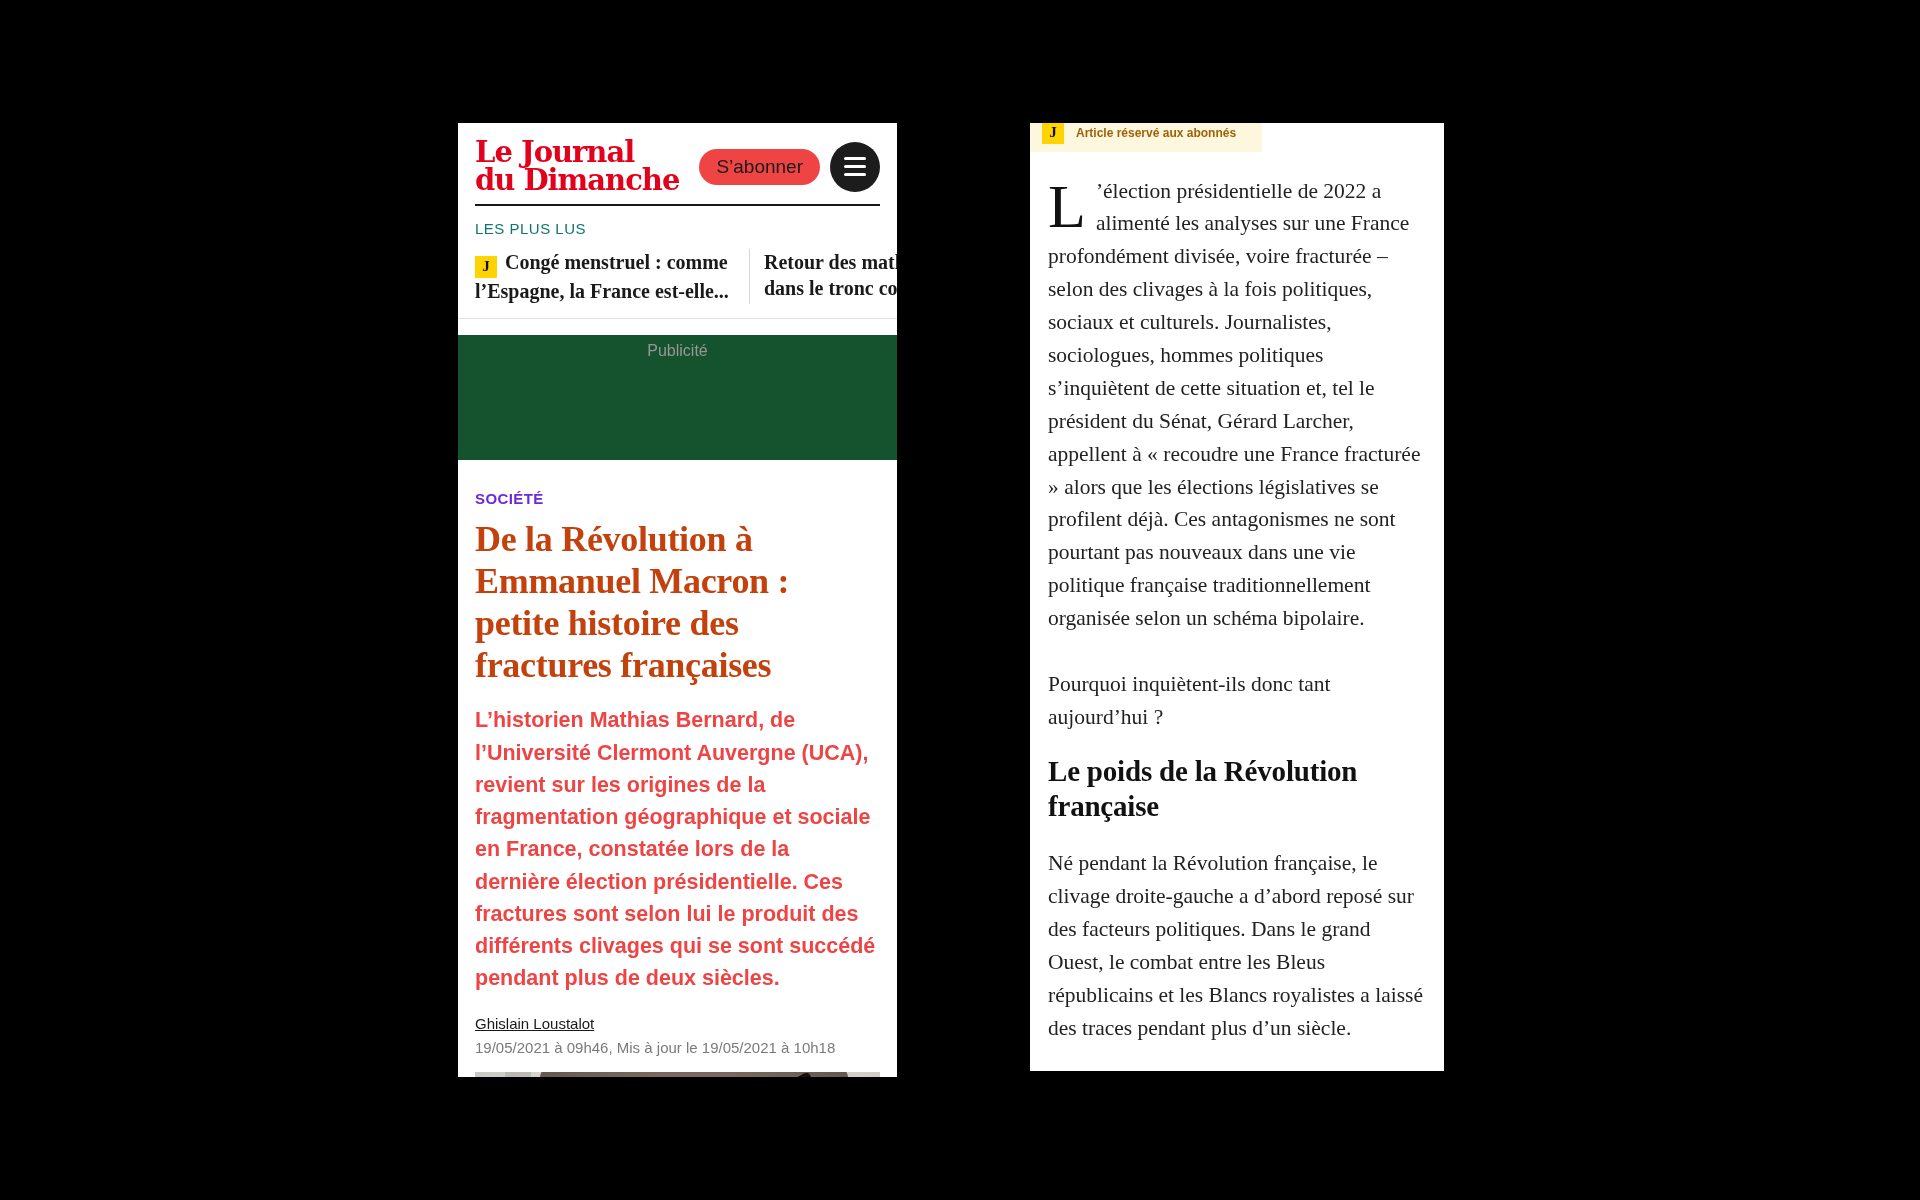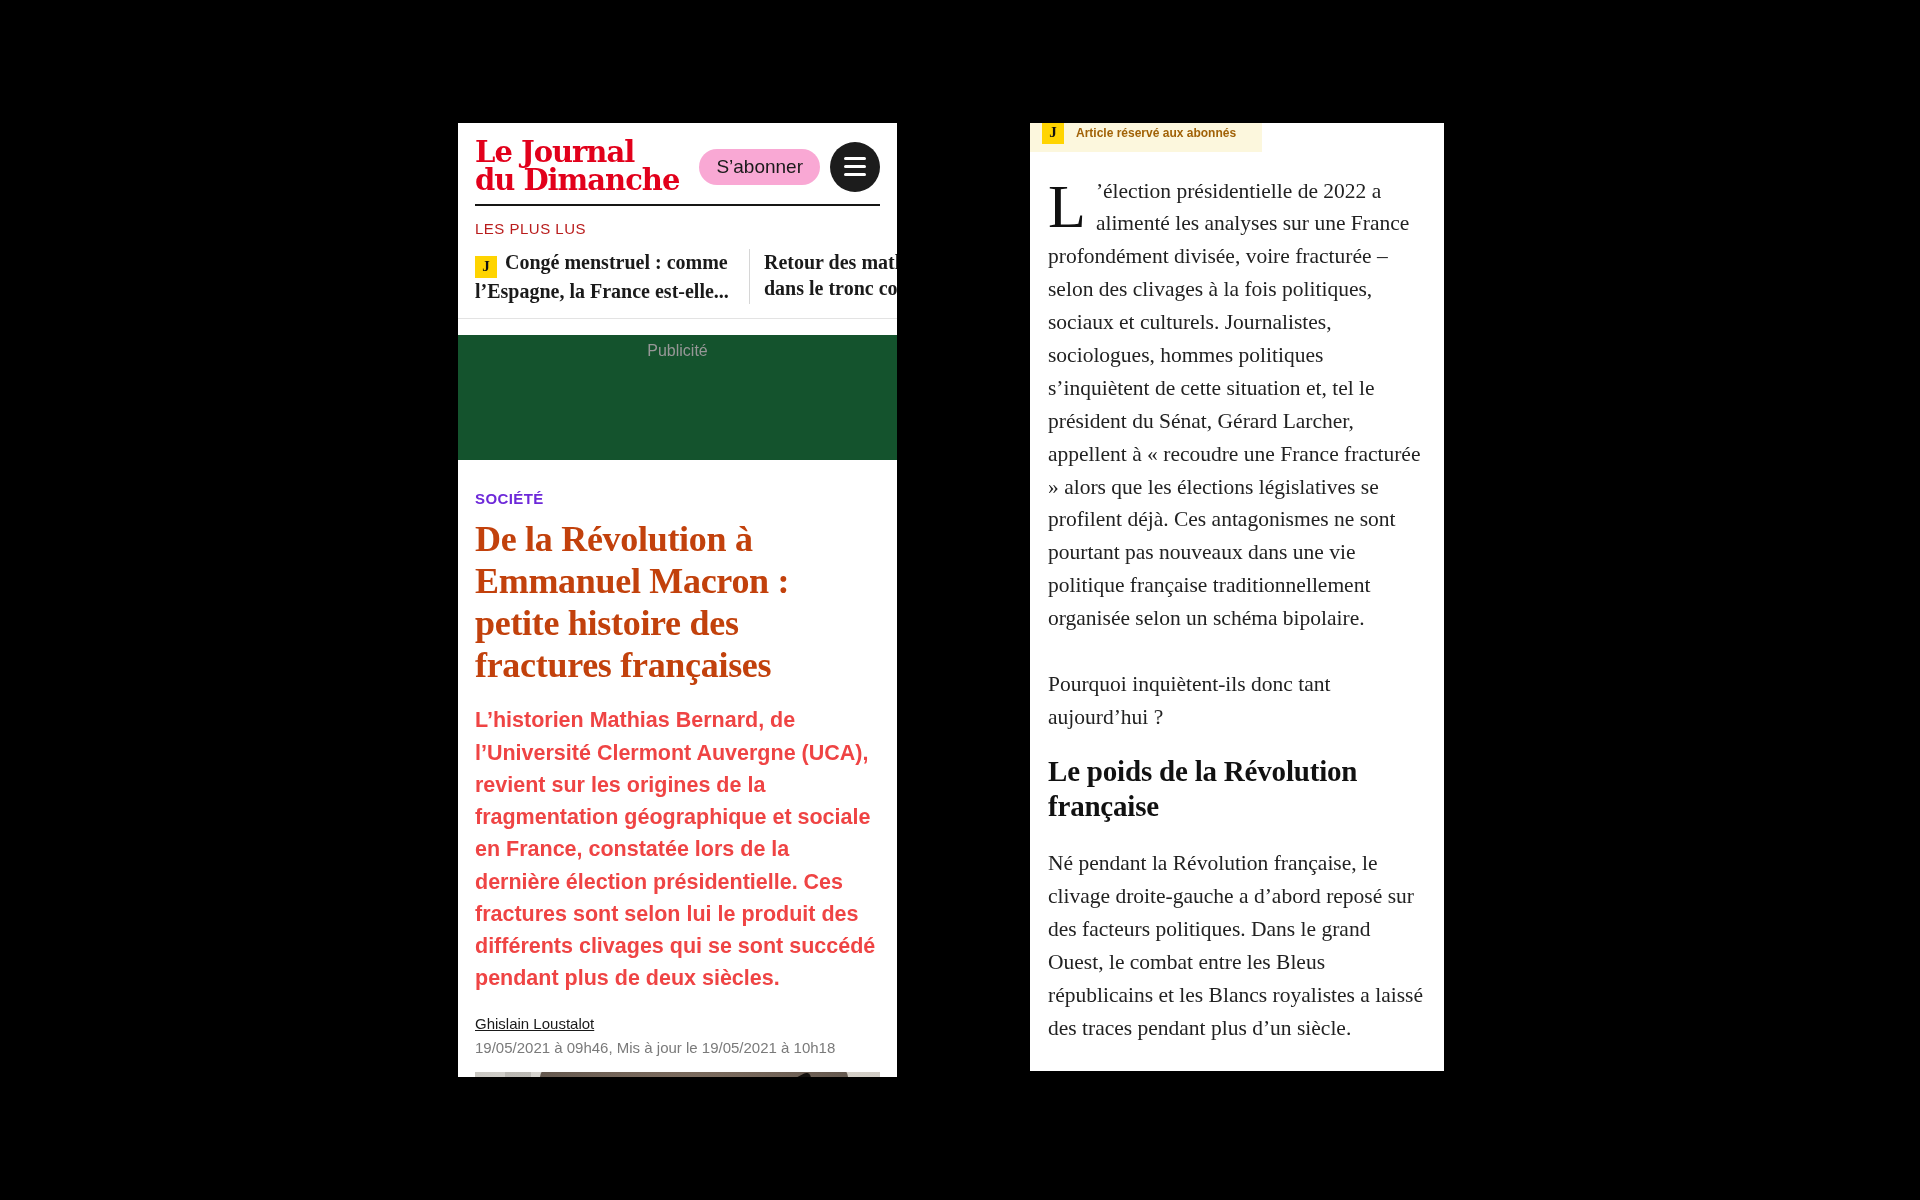--- a/index.html
+++ b/index.html
@@ -9,30 +9,30 @@
   .panel { position:absolute; top:123px; background:#fff; overflow:hidden; }
   .panel-left  { left:458px; width:439px; height:954px; }
   .panel-right { left:1030px; width:414px; height:948px; }
 
   
   .lp-header { margin:0 17px; padding:16px 0 10px; border-bottom:2px solid #161615;
                display:flex; align-items:center; justify-content:space-between; }
   .logo { color:#e2001b; font-family:"DejaVu Serif", serif; font-weight:800;
           font-size:29px; line-height:0.95; letter-spacing:-1px; }
   .header-actions { display:flex; align-items:center; gap:10px; }
-  .subscribe-btn { background:#f9a8d4; border:none; border-radius:20px;
+  .subscribe-btn { background:#ef4444; border:none; border-radius:20px;
                    font-family:"Liberation Sans",sans-serif; font-size:19px; color:#1a1a1a;
                    padding:7px 17px; cursor:pointer; white-space:nowrap; }
   .menu-btn { width:50px; height:50px; border-radius:50%; background:#1c1c1c; border:none;
               display:flex; flex-direction:column; justify-content:center; align-items:center;
               gap:5px; cursor:pointer; }
   .menu-btn span { display:block; width:22px; height:3px; background:#fff; border-radius:2px; }
 
   .most-read { border-bottom:1px solid #e3e3e3; padding-bottom:14px; }
-  .most-read-label { margin:14px 17px 0; color:#b91c1c; font-size:15px; font-weight:500;
+  .most-read-label { margin:14px 17px 0; color:#0f766e; font-size:15px; font-weight:500;
                      letter-spacing:.5px; }
   .teaser-row { display:flex; margin:12px 0 0 17px; }
   .teaser { font-family:"Liberation Serif", serif; font-weight:700; font-size:20px;
             line-height:1.3; color:#1a1a1a; cursor:pointer; }
   .teaser-1 { width:260px; flex:none; }
   .teaser-divider { flex:none; width:1px; background:#d6d6d6; margin:0 14px; }
   .teaser-2 { flex:none; width:220px; }
   .teaser-2 div { white-space:nowrap; overflow:hidden; }
   .j-badge { display:inline-flex; width:22px; height:22px; background:#ffd400;
              align-items:center; justify-content:center; font-family:"Liberation Serif",serif;

